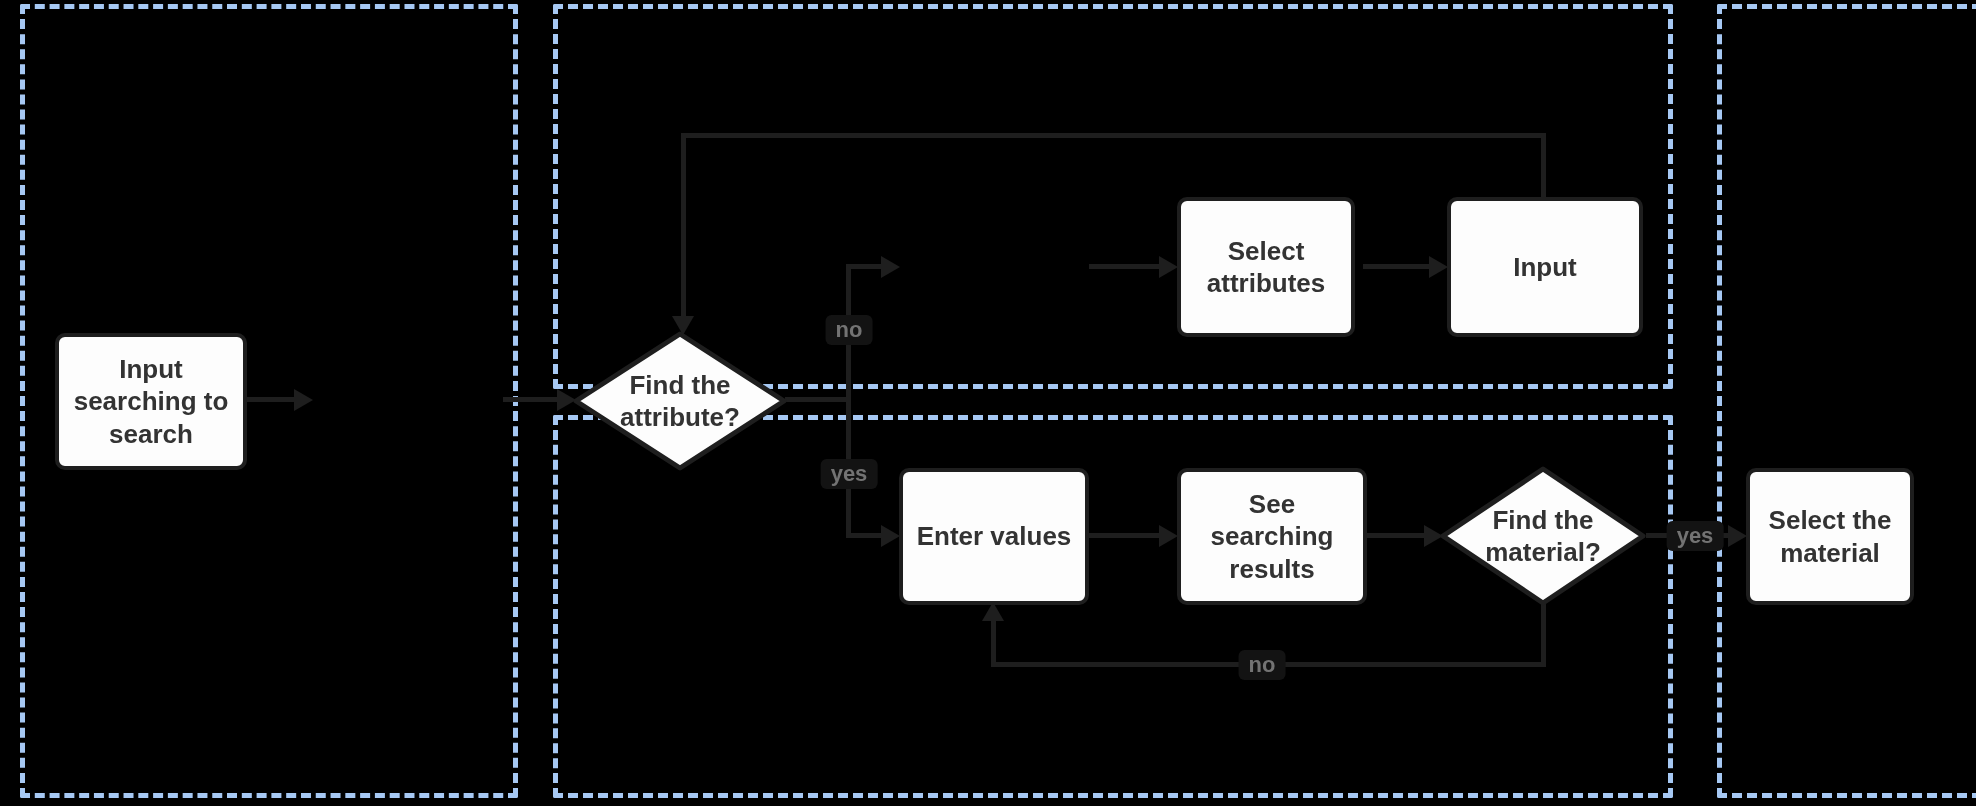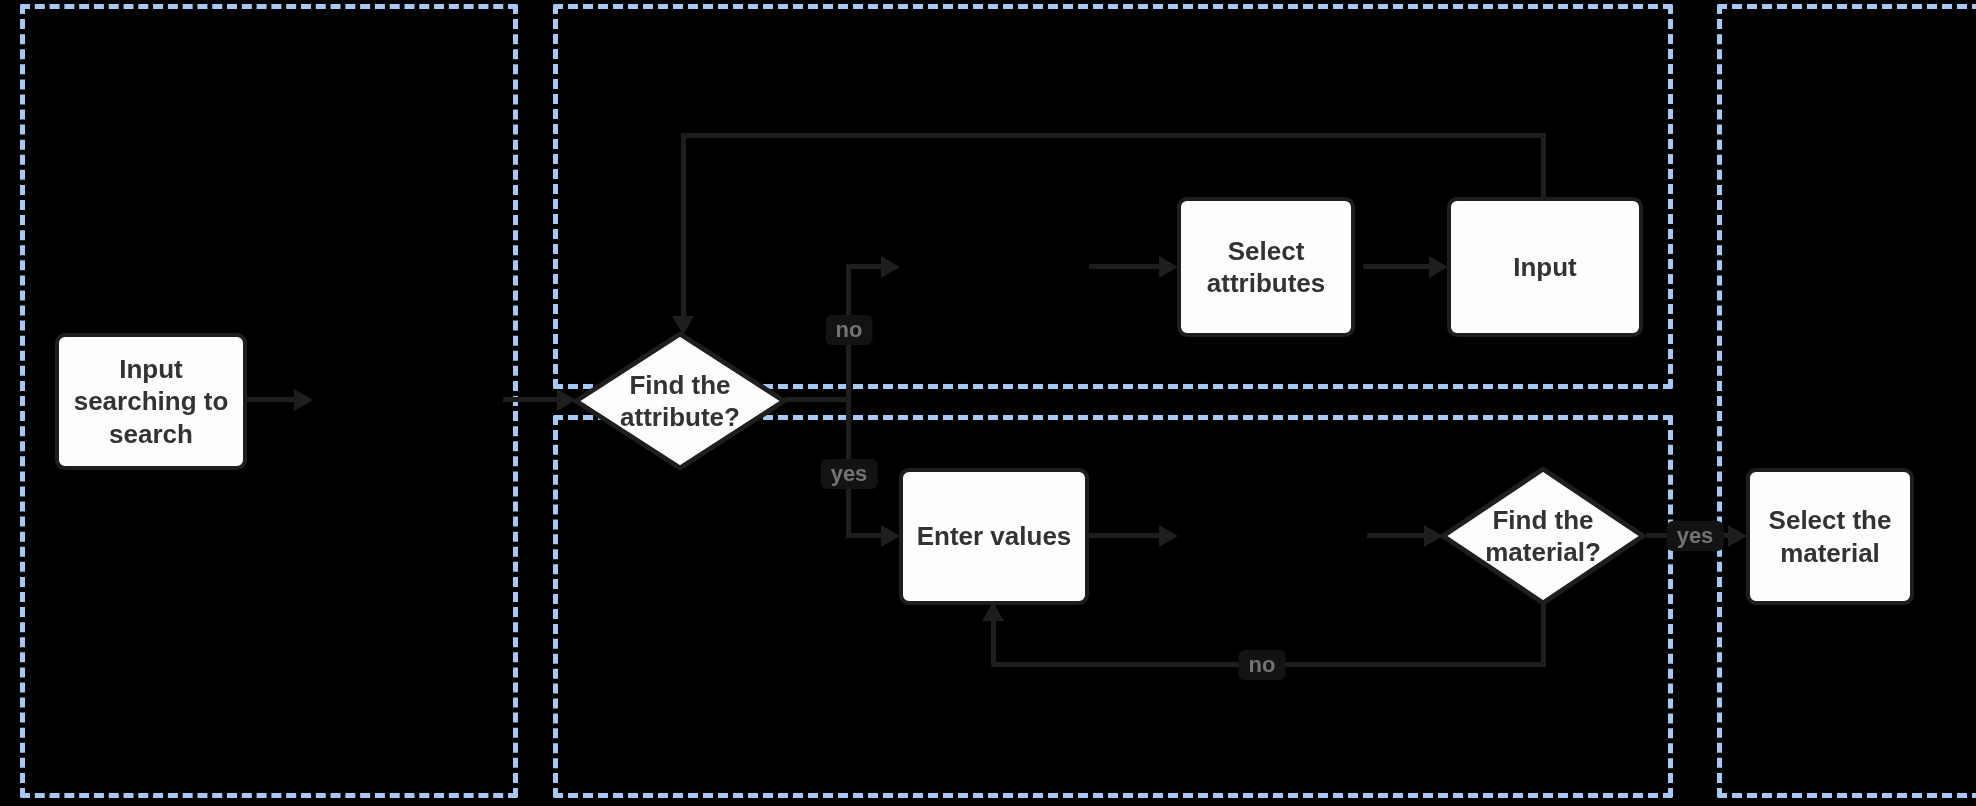--- a/index.html
+++ b/index.html
@@ -104,20 +104,25 @@
   <div class="node" style="left:1177px;top:197px; width:178px; height:140px;">
     <div class="node-label">Select
 attributes</div>
   </div>
   <div class="node" style="left:1447px;top:197px; width:196px; height:140px;">
     <div class="node-label">Input</div>
   </div>
   <div class="node" style="left:899px; top:468px; width:190px; height:137px;">
     <div class="node-label">Enter values</div>
   </div>
+  <div class="node" style="left:1177px;top:468px; width:190px; height:137px;">
+    <div class="node-label">See
+searching
+results</div>
+  </div>
   <div class="node" style="left:1746px;top:468px; width:168px; height:137px;">
     <div class="node-label">Select the
 material</div>
   </div>
 
   <div class="diamond" style="left:573px; top:331px; width:214px; height:140px;">
     <svg width="214" height="140" viewBox="0 0 214 140">
       <polygon points="107,3 211,70 107,137 3,70" fill="#fdfdfd" stroke="#1e1e1e" stroke-width="5" stroke-linejoin="round"></polygon>
     </svg>
     <div class="node-label">Find the

